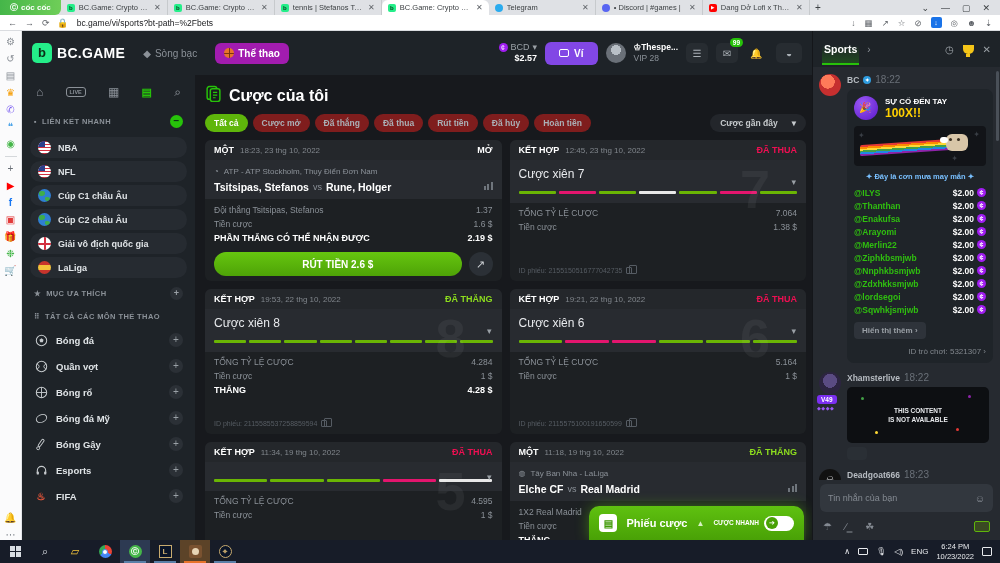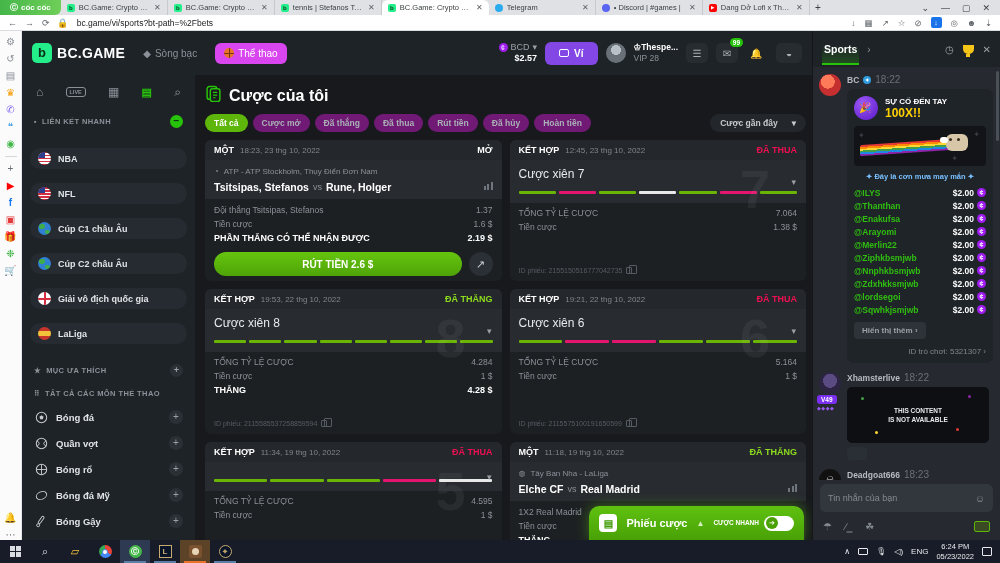--- a/index.html
+++ b/index.html
@@ -33,21 +33,21 @@
   
   .site{position:absolute; left:22px; top:31px; width:978px; height:509px; display:flex; background:#17191d; color:#e8eaed;}
   .site-left{width:790px; display:flex; flex-direction:column;}
   .siteheader{height:44px; background:#1e2328; display:flex; align-items:center; padding:0 10px; flex:none;}
   .siterow{flex:1; display:flex; min-height:0;}
 
   .logo{display:flex; align-items:center; gap:5px;}
   .logo .mark{width:20px; height:20px; background:#24ee89; border-radius:5px; color:#0b2e17; font-weight:bold; font-size:13px; text-align:center; line-height:20px;}
   .logo .word{font-size:14px; font-weight:bold; letter-spacing:.3px; color:#fff;}
   .navitem{display:flex; align-items:center; gap:4px; font-size:10px; color:#8b9198; margin-left:18px;}
-  .navitem.active{background:#d946ef; border-radius:6px; padding:5px 9px; color:#fff; font-weight:normal;text-align:center;}
+  .navitem.active{background:#a21caf; border-radius:6px; padding:5px 9px; color:#fff; font-weight:bold;text-align:center;}
   .bball{width:10px; height:10px; border-radius:50%; background:#e8732a; position:relative; overflow:hidden;}
   .bball:before{content:""; position:absolute; left:45%; top:-2px; width:1px; height:14px; background:#7a3410;}
   .bball:after{content:""; position:absolute; top:45%; left:-2px; height:1px; width:14px; background:#7a3410;}
   .hdr-right{margin-left:auto; display:flex; align-items:center; gap:8px;}
   .curr{display:flex; flex-direction:column; align-items:flex-end; font-size:9px; line-height:1.2;}
   .coin{width:9px; height:9px; border-radius:50%; background:#a01df0; color:#fff; font-size:7px; text-align:center; line-height:9px; display:inline-block;}
   .wallet{background:#8247e5; color:#fff; font-size:10px; font-weight:bold; border-radius:6px; padding:6px 14px; display:flex; gap:5px; align-items:center;}
   .wicon{width:10px; height:8px; border:1px solid #fff; border-radius:2px; display:inline-block;}
   .avatar{width:20px; height:20px; border-radius:50%; background:radial-gradient(circle at 50% 35%, #b9c0c7 0 30%, #6a7078 31% 100%); position:relative; overflow:hidden;}
   .uinfo{font-size:8.5px; line-height:1.25;}
@@ -58,40 +58,40 @@
 
   
   .sidebar{width:173px; background:#1e2328; padding:6px 8px; overflow:hidden; flex:none;}
   .iconrow{display:flex; justify-content:space-between; align-items:center; padding:4px 6px 10px;}
   .iconrow .ic{color:#8b9198; font-size:12px;}
   .livepill{border:1px solid #8b9198; border-radius:3px; font-size:5.5px; font-weight:bold; color:#8b9198; padding:1px 3px;}
   .bets-ic{color:#27c20a; font-weight:bold; font-size:11px;}
   .sec{display:flex; align-items:center; gap:5px; color:#8b9198; font-size:7.5px; font-weight:bold; letter-spacing:.4px; padding:6px 4px;}
   .sec .plus{margin-left:auto; width:13px; height:13px; border-radius:50%; background:#2b3036; color:#9aa0a6; font-size:9px; text-align:center; line-height:13px;}
   .sec .minus{margin-left:auto; width:13px; height:13px; border-radius:50%; background:#27c20a; color:#0b2e17; font-size:10px; text-align:center; line-height:12px; font-weight:bold;}
-  .qitem{display:flex; align-items:center; gap:7px; background:#262b31; border-radius:14px; padding:4px 8px; margin:14px 0; font-size:9px; font-weight:bold; color:#dfe3e6;}
+  .qitem{display:flex; align-items:center; gap:7px; background:#262b31; border-radius:14px; padding:4px 8px; margin:3px 0; font-size:9px; font-weight:bold; color:#dfe3e6;}
   .flag{width:13px; height:13px; border-radius:50%; flex:none; position:relative; overflow:hidden;}
   .flag.us{background:repeating-linear-gradient(180deg,#d23040 0 1.5px,#fff 1.5px 3px);}
   .flag.us:before{content:""; position:absolute; left:0; top:0; width:7px; height:6px; background:#2b3f8c;}
   .flag.gl{background:#2f7fd3;}
   .flag.gl:before{content:""; position:absolute; left:1px; top:2px; width:6px; height:5px; background:#3fae49; border-radius:50% 40% 60% 50%;}
   .flag.gl:after{content:""; position:absolute; right:1px; bottom:1px; width:5px; height:4px; background:#3fae49; border-radius:40% 60% 50% 50%;}
   .flag.en{background:#fff;}
   .flag.en:before{content:""; position:absolute; left:5.5px; top:0; width:2.5px; height:13px; background:#d23040;}
   .flag.en:after{content:""; position:absolute; top:5.5px; left:0; height:2.5px; width:13px; background:#d23040;}
   .flag.es{background:linear-gradient(180deg,#c7342c 0 30%,#f3c23a 30% 70%,#c7342c 70% 100%);}
   .sitem{display:flex; align-items:center; gap:8px; padding:6px 4px; font-size:9.5px; font-weight:bold; color:#dfe3e6;}
   .sitem .plus{margin-left:auto; width:14px; height:14px; border-radius:50%; background:#2b3036; color:#9aa0a6; font-size:10px; text-align:center; line-height:14px; font-weight:normal;}
   .sicon{width:14px; height:14px; flex:none; display:flex; align-items:center; justify-content:center;}
 
   
   .content{flex:1; position:relative; overflow:hidden; padding:8px 6px 0 10px; background:#17191d;}
   .pagetitle{display:flex; align-items:center; gap:7px; font-size:16px; font-weight:bold; color:#fff; padding:2px 0 8px;}
   .filters{display:flex; gap:5px; align-items:center; padding-bottom:8px;}
-  .pill{background:#701a75; color:#aab0b6; font-size:8.5px; font-weight:bold; border-radius:11px; padding:4px 9px; white-space:nowrap;}
+  .pill{background:#7f1d1d; color:#aab0b6; font-size:8.5px; font-weight:bold; border-radius:11px; padding:4px 9px; white-space:nowrap;}
   .pill.active{background:#5fb60b; color:#fff;}
   .sort{margin-left:auto; background:#23262b; border-radius:12px; color:#c6cacd; font-size:8.5px; font-weight:bold; padding:4px 10px; display:flex; gap:14px; align-items:center;}
   .cards{display:grid; grid-template-columns:1fr 1fr; gap:8px;}
   .card{background:#1d2023; border-radius:6px; overflow:hidden; display:flex; flex-direction:column;}
   .chead{background:#24272b; display:flex; align-items:center; padding:5px 9px; gap:6px;}
   .ctype{font-size:9px; font-weight:bold; color:#fff;}
   .ctime{font-size:8px; color:#80868c;}
   .cstat{margin-left:auto; font-size:9px; font-weight:bold;}
   .cstat.open{color:#fff;} .cstat.lost{color:#ee0f52;} .cstat.won{color:#8ddd1e;}
   .cbody{background:#282b30; position:relative; padding:7px 9px 9px;}
@@ -893,16 +893,16 @@
     </div>
   <div class="tb-ic tb-app open">
       <span class="lol" style="border-radius:50%;">⌖</span>
     </div>
   <div class="tb-right">
     <span>∧</span>
     <span class="moni"></span>
     <span>🎙</span>
     <span>◁)</span>
     <span>ENG</span>
-    <span class="clock"><span>6:24 PM</span><br><span>05/23/2022</span></span>
+    <span class="clock"><span>6:24 PM</span><br><span>10/23/2022</span></span>
     <span class="tb-note"></span>
   </div>
 </div>
 
 </body></html>

